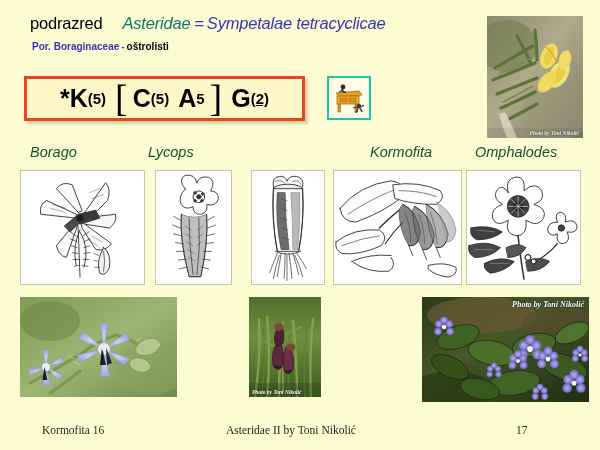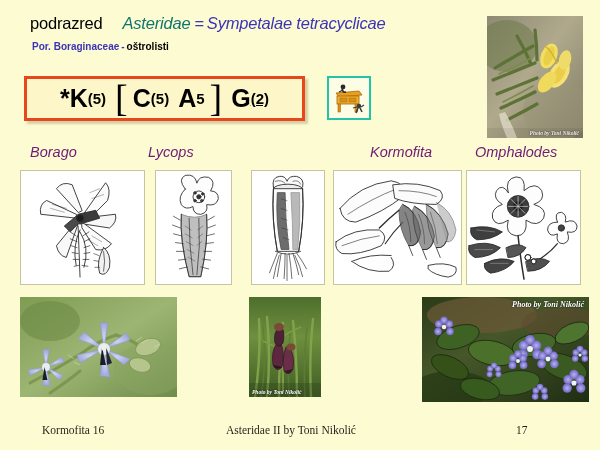--- a/index.html
+++ b/index.html
@@ -120,21 +120,21 @@
     border: 2px solid #22c4a6;
     box-sizing: border-box;
   }
 
   
   .genus-label {
     position: absolute;
     top: 144px;
     font-size: 14.5px;
     font-style: italic;
-    color: #701a75;
+    color: #14532d;
     white-space: nowrap;
   }
 
   
   .drawing-panel {
     position: absolute;
     top: 170px;
     background: #ffffff;
     border: 1px solid #c9c4a0;
     box-sizing: border-box;

